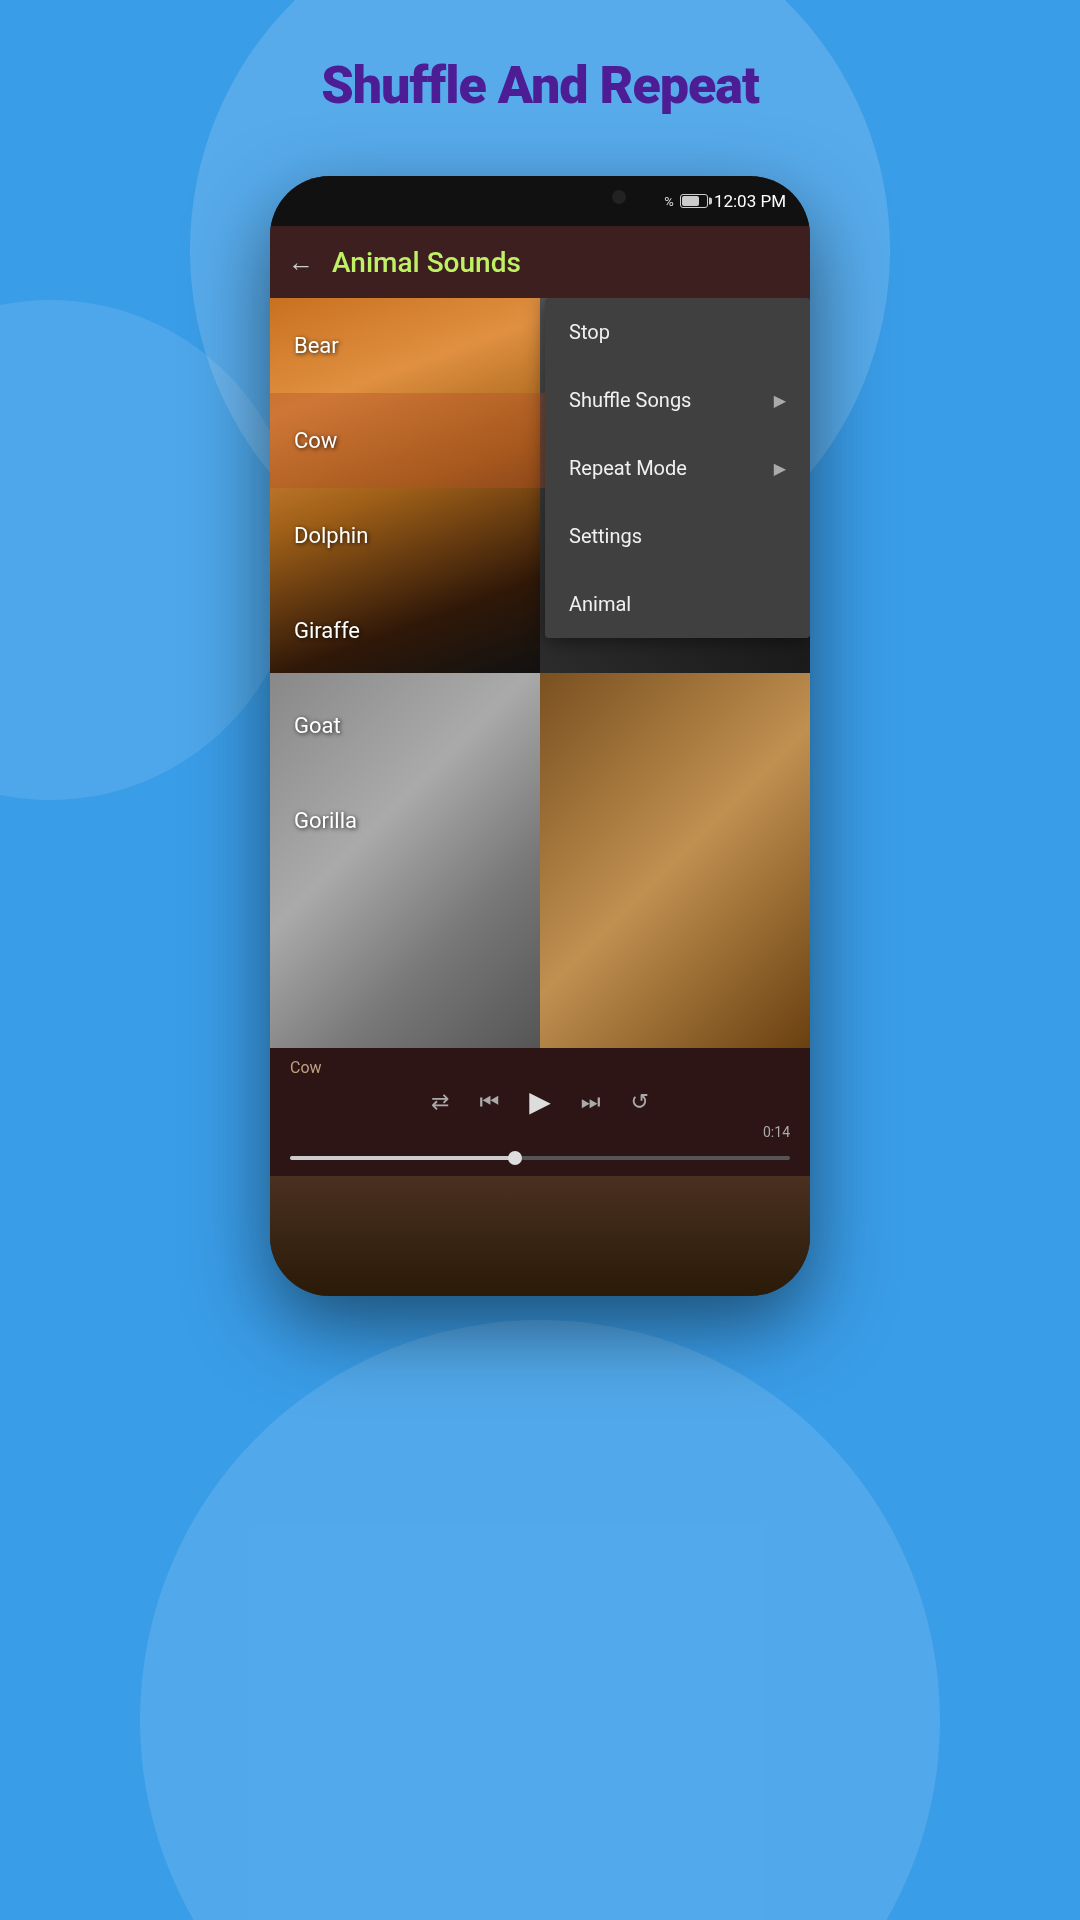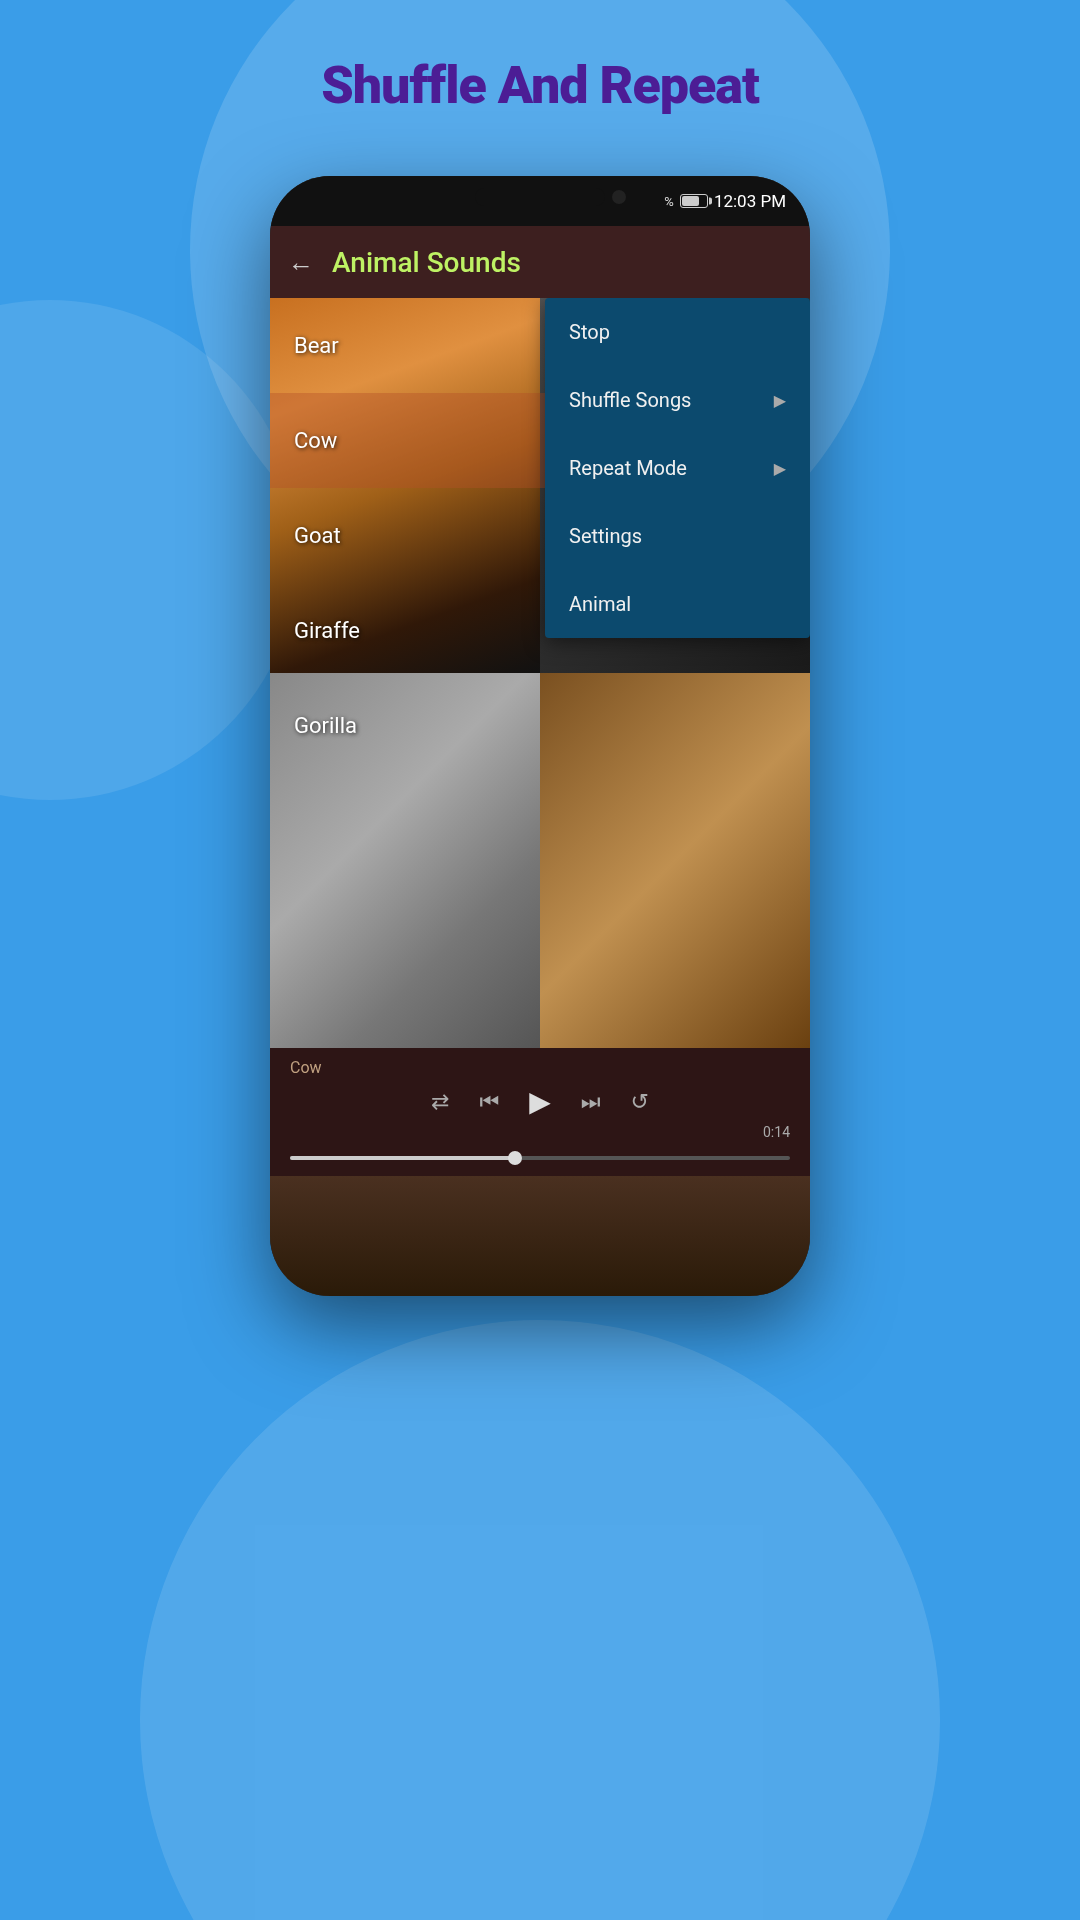--- a/index.html
+++ b/index.html
@@ -233,21 +233,21 @@
       font-weight: 400;
       text-shadow: 1px 1px 4px rgba(0,0,0,0.8);
     }
 
     
     .dropdown-menu {
       position: absolute;
       top: 0;
       right: 0;
       width: 265px;
-      background: #0c4a6e;
+      background: #404040;
       z-index: 20;
       border-radius: 4px;
       overflow: hidden;
       box-shadow: 0 4px 20px rgba(0,0,0,0.5);
     }
     .dropdown-item {
       padding: 22px 24px;
       color: #f0f0f0;
       font-size: 20px;
       display: flex;
@@ -370,24 +370,27 @@
       </div>
 
       <div class="animals-list">
         <div class="animal-item">
           <span class="animal-item-name">Bear</span>
         </div>
         <div class="animal-item active">
           <span class="animal-item-name">Cow</span>
         </div>
         <div class="animal-item">
-          <span class="animal-item-name">Goat</span>
+          <span class="animal-item-name">Dolphin</span>
         </div>
         <div class="animal-item">
           <span class="animal-item-name">Giraffe</span>
+        </div>
+        <div class="animal-item">
+          <span class="animal-item-name">Goat</span>
         </div>
         <div class="animal-item">
           <span class="animal-item-name">Gorilla</span>
         </div>
       </div>
 
       <div class="dropdown-menu">
         <div class="dropdown-item">
           <span>Stop</span>
         </div>

